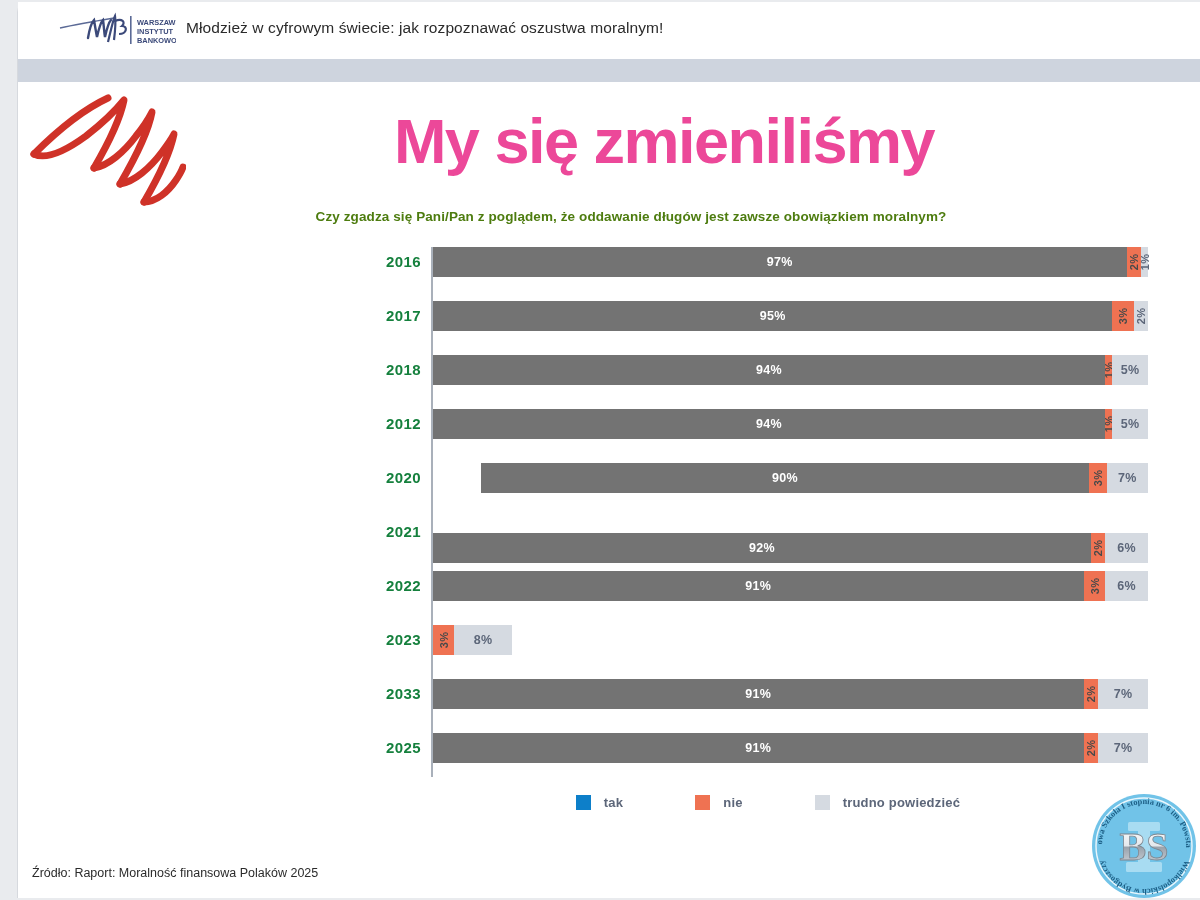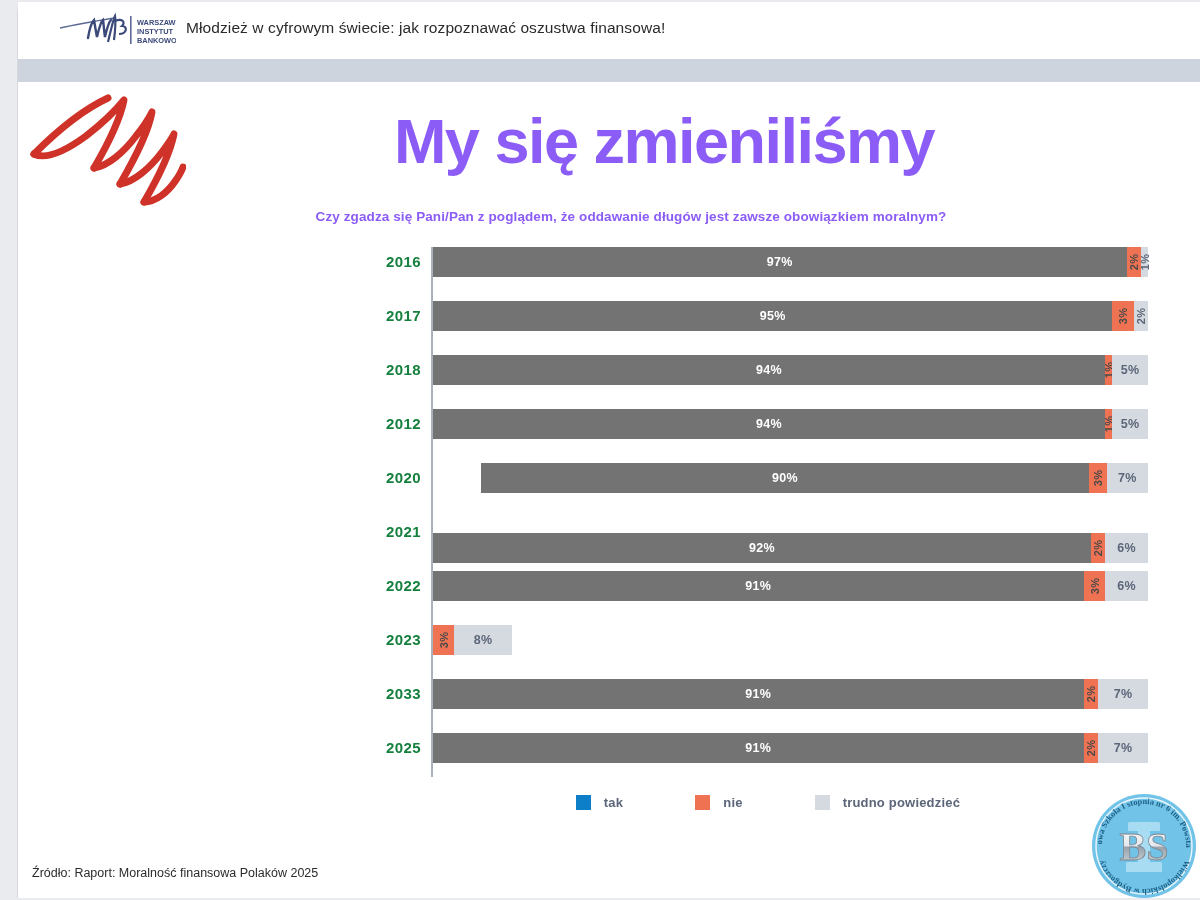--- a/index.html
+++ b/index.html
@@ -45,29 +45,29 @@
   }
 
   
   .scribble{position:absolute;left:-2px;top:10px;width:170px;height:135px;}
 
   
   .chart-title{
     position:absolute;left:0;top:28px;width:1182px;
     text-align:center;
     font-size:63px;font-weight:bold;
-    color:#8b5cf6;letter-spacing:-1.5px;
+    color:#ec4899;letter-spacing:-1.5px;
     line-height:1;
     padding-left:110px;box-sizing:border-box;
   }
   .chart-sub{
     position:absolute;left:0;top:127px;width:1182px;
     text-align:center;
     font-size:13.5px;font-weight:bold;
-    color:#8b5cf6;letter-spacing:.1px;
+    color:#4d7c0f;letter-spacing:.1px;
     padding-left:44px;box-sizing:border-box;
   }
 
   
   .chart{
     position:absolute;left:355px;top:165px;width:790px;height:560px;
   }
   .axis{
     position:absolute;left:58px;top:0;width:2px;height:530px;
     background:#a9b0ba;
@@ -133,21 +133,21 @@
           <path d="M2 16 C20 12, 38 9, 56 6" stroke="#5b6a96" stroke-width="1.3" fill="none"></path>
           <path d="M30 26 C32 14, 34 10, 36 8 C37 14, 38 20, 39 25 C41 16, 43 10, 45 8 C46 14, 46 20, 47 25 C49 16, 51 10, 53 8" stroke="#3c4a7a" stroke-width="2.4" fill="none" stroke-linecap="round"></path>
           <path d="M50 30 C53 18, 55 8, 57 4 C58 10, 57 20, 56 28" stroke="#3c4a7a" stroke-width="2.2" fill="none"></path>
           <path d="M57 9 C64 6, 68 10, 64 14 C70 14, 69 22, 61 22" stroke="#3c4a7a" stroke-width="2.2" fill="none"></path>
           <rect x="72" y="4" width="1.6" height="28" fill="#5b6a96"></rect>
           <text x="79" y="13" font-family="Liberation Sans, sans-serif" font-size="7.4" font-weight="bold" fill="#3c4a7a">WARSZAWSKI</text>
           <text x="79" y="22" font-family="Liberation Sans, sans-serif" font-size="7.4" font-weight="bold" fill="#3c4a7a">INSTYTUT</text>
           <text x="79" y="31" font-family="Liberation Sans, sans-serif" font-size="7.4" font-weight="bold" fill="#3c4a7a">BANKOWOŚCI</text>
         </svg>
       </div>
-      <div class="header-title">Młodzież w cyfrowym świecie: jak rozpoznawać oszustwa finansowa!</div>
+      <div class="header-title">Młodzież w cyfrowym świecie: jak rozpoznawać oszustwa moralnym!</div>
     </div>
 
     <div class="grayband"></div>
 
     <div class="slide">
 
       <svg class="scribble" viewBox="0 0 170 135">
         <g stroke="#cf3228" stroke-width="7" fill="none" stroke-linecap="round" stroke-linejoin="round">
           <path d="M18 62 C40 40, 66 18, 92 6"></path>
           <path d="M18 62 C30 68, 48 60, 70 44 C88 30, 100 18, 108 8 C104 28, 92 52, 78 76"></path>

